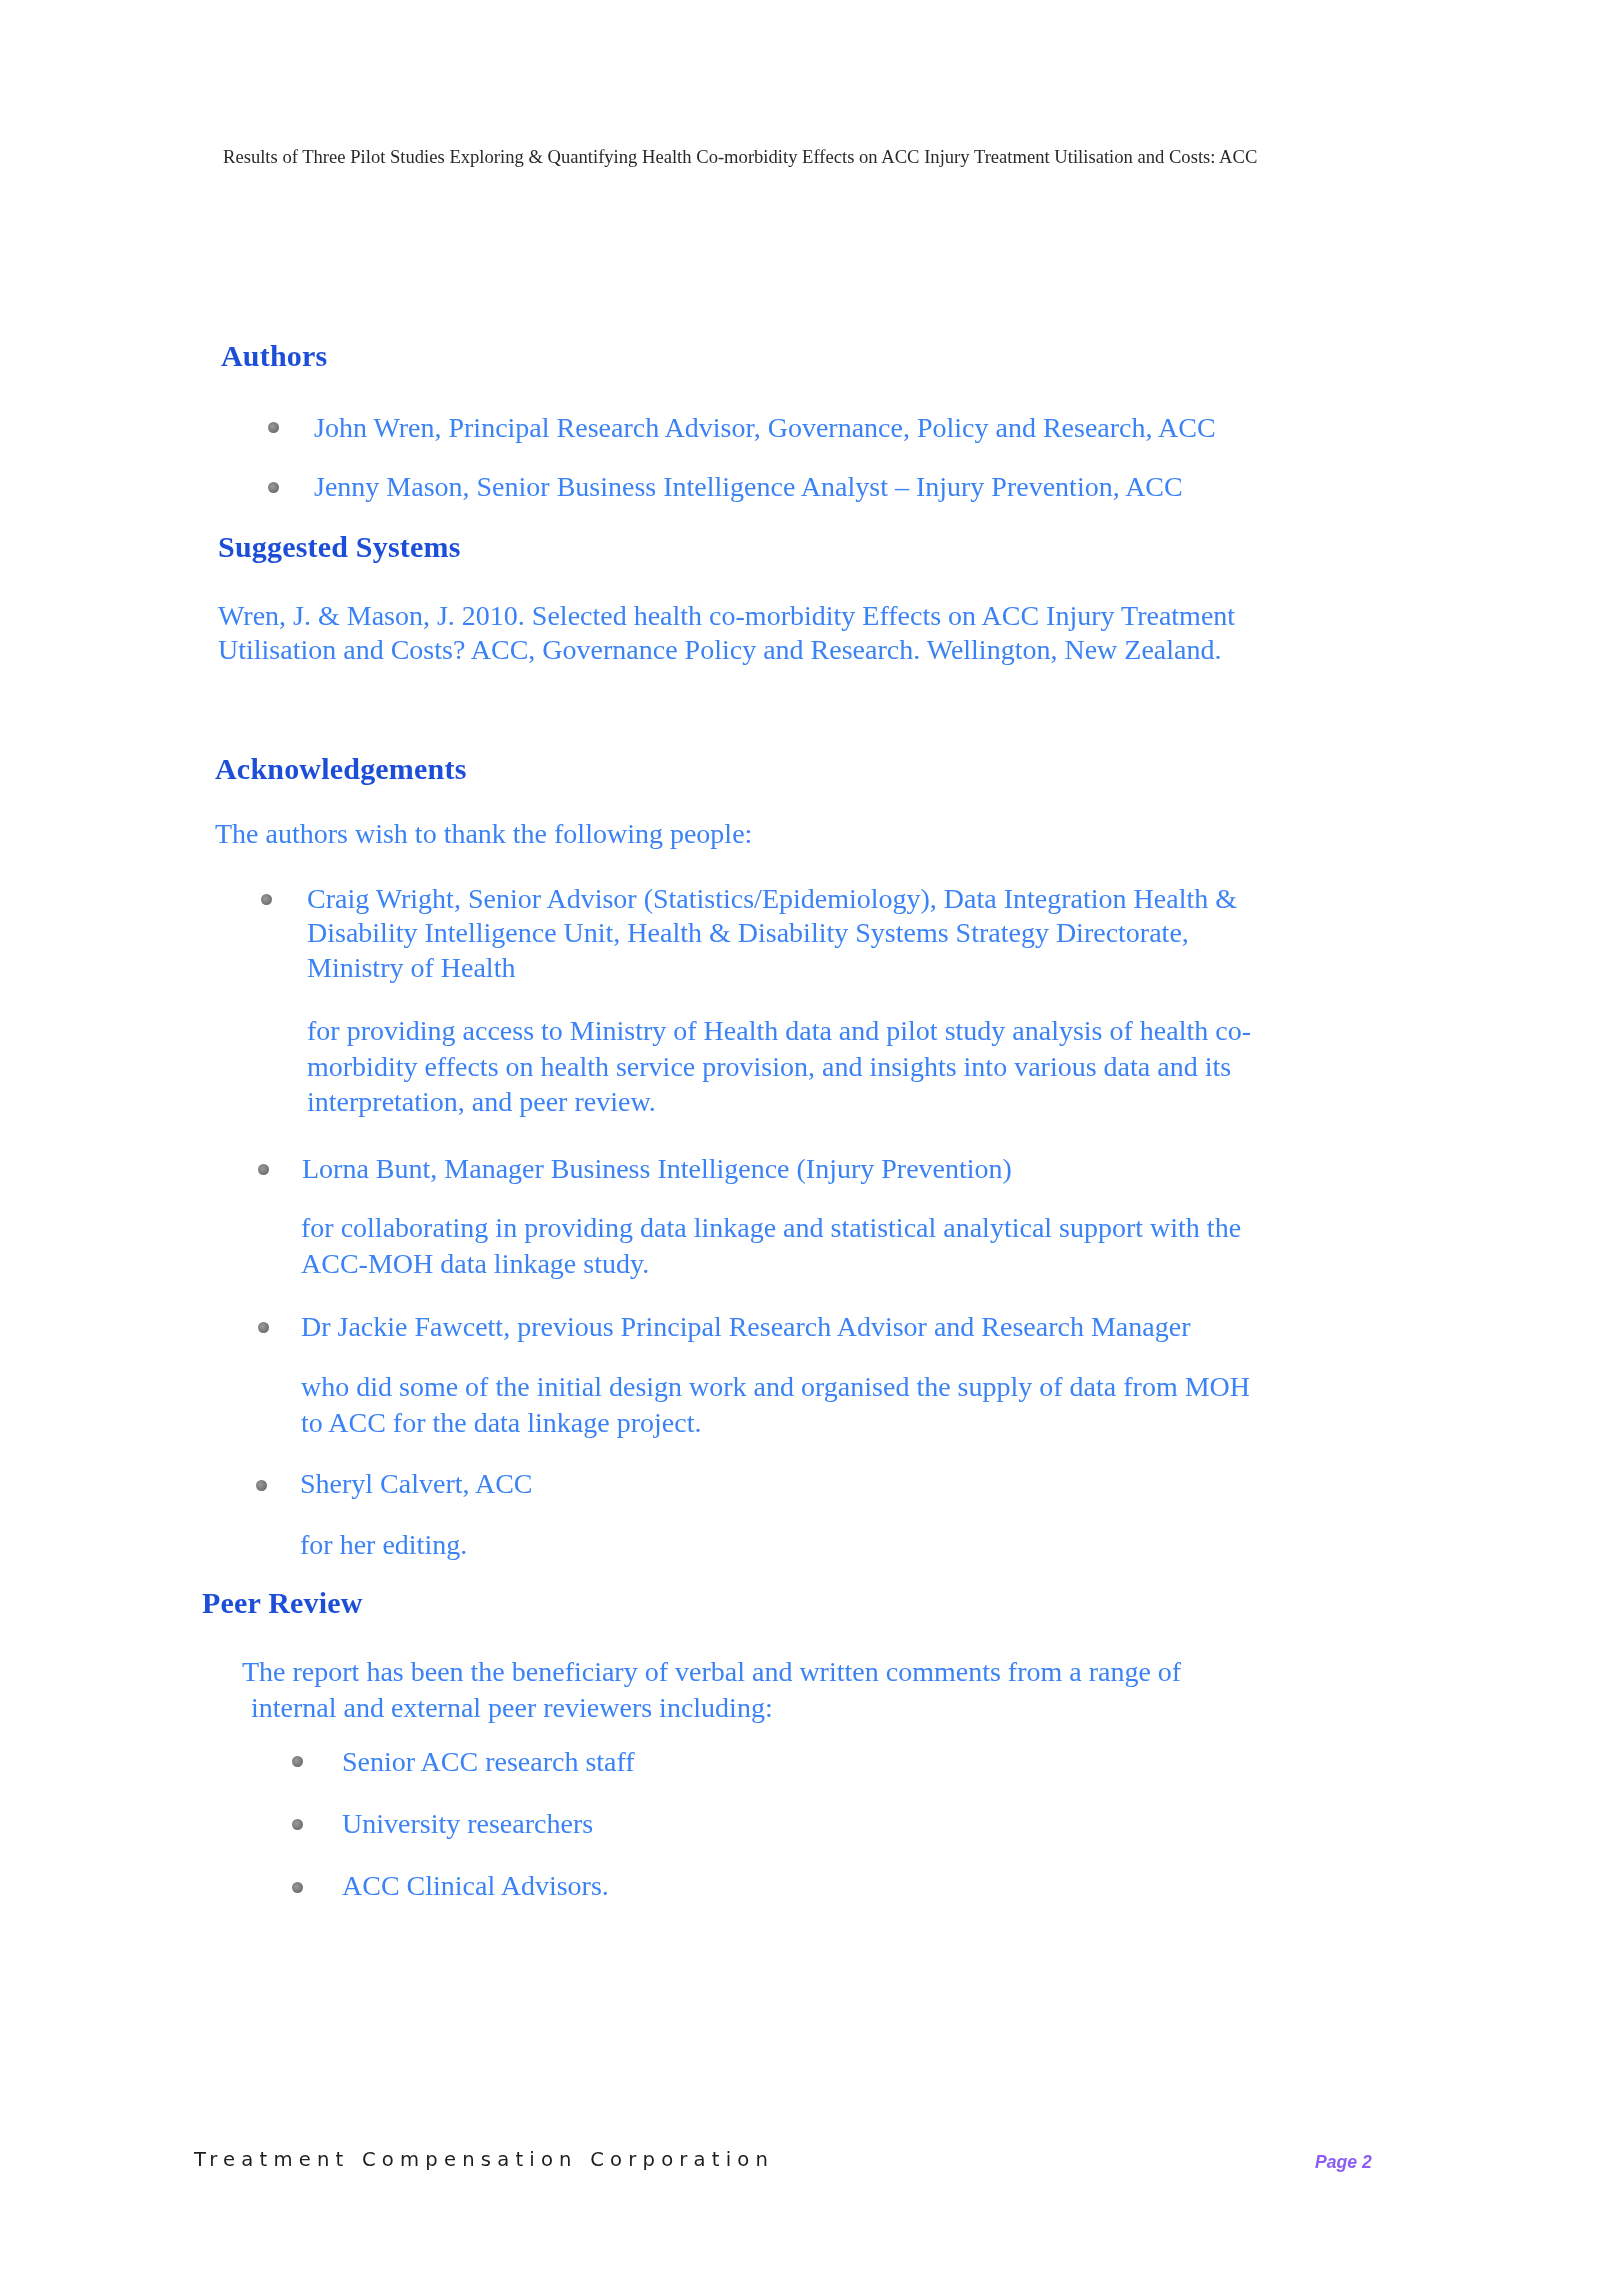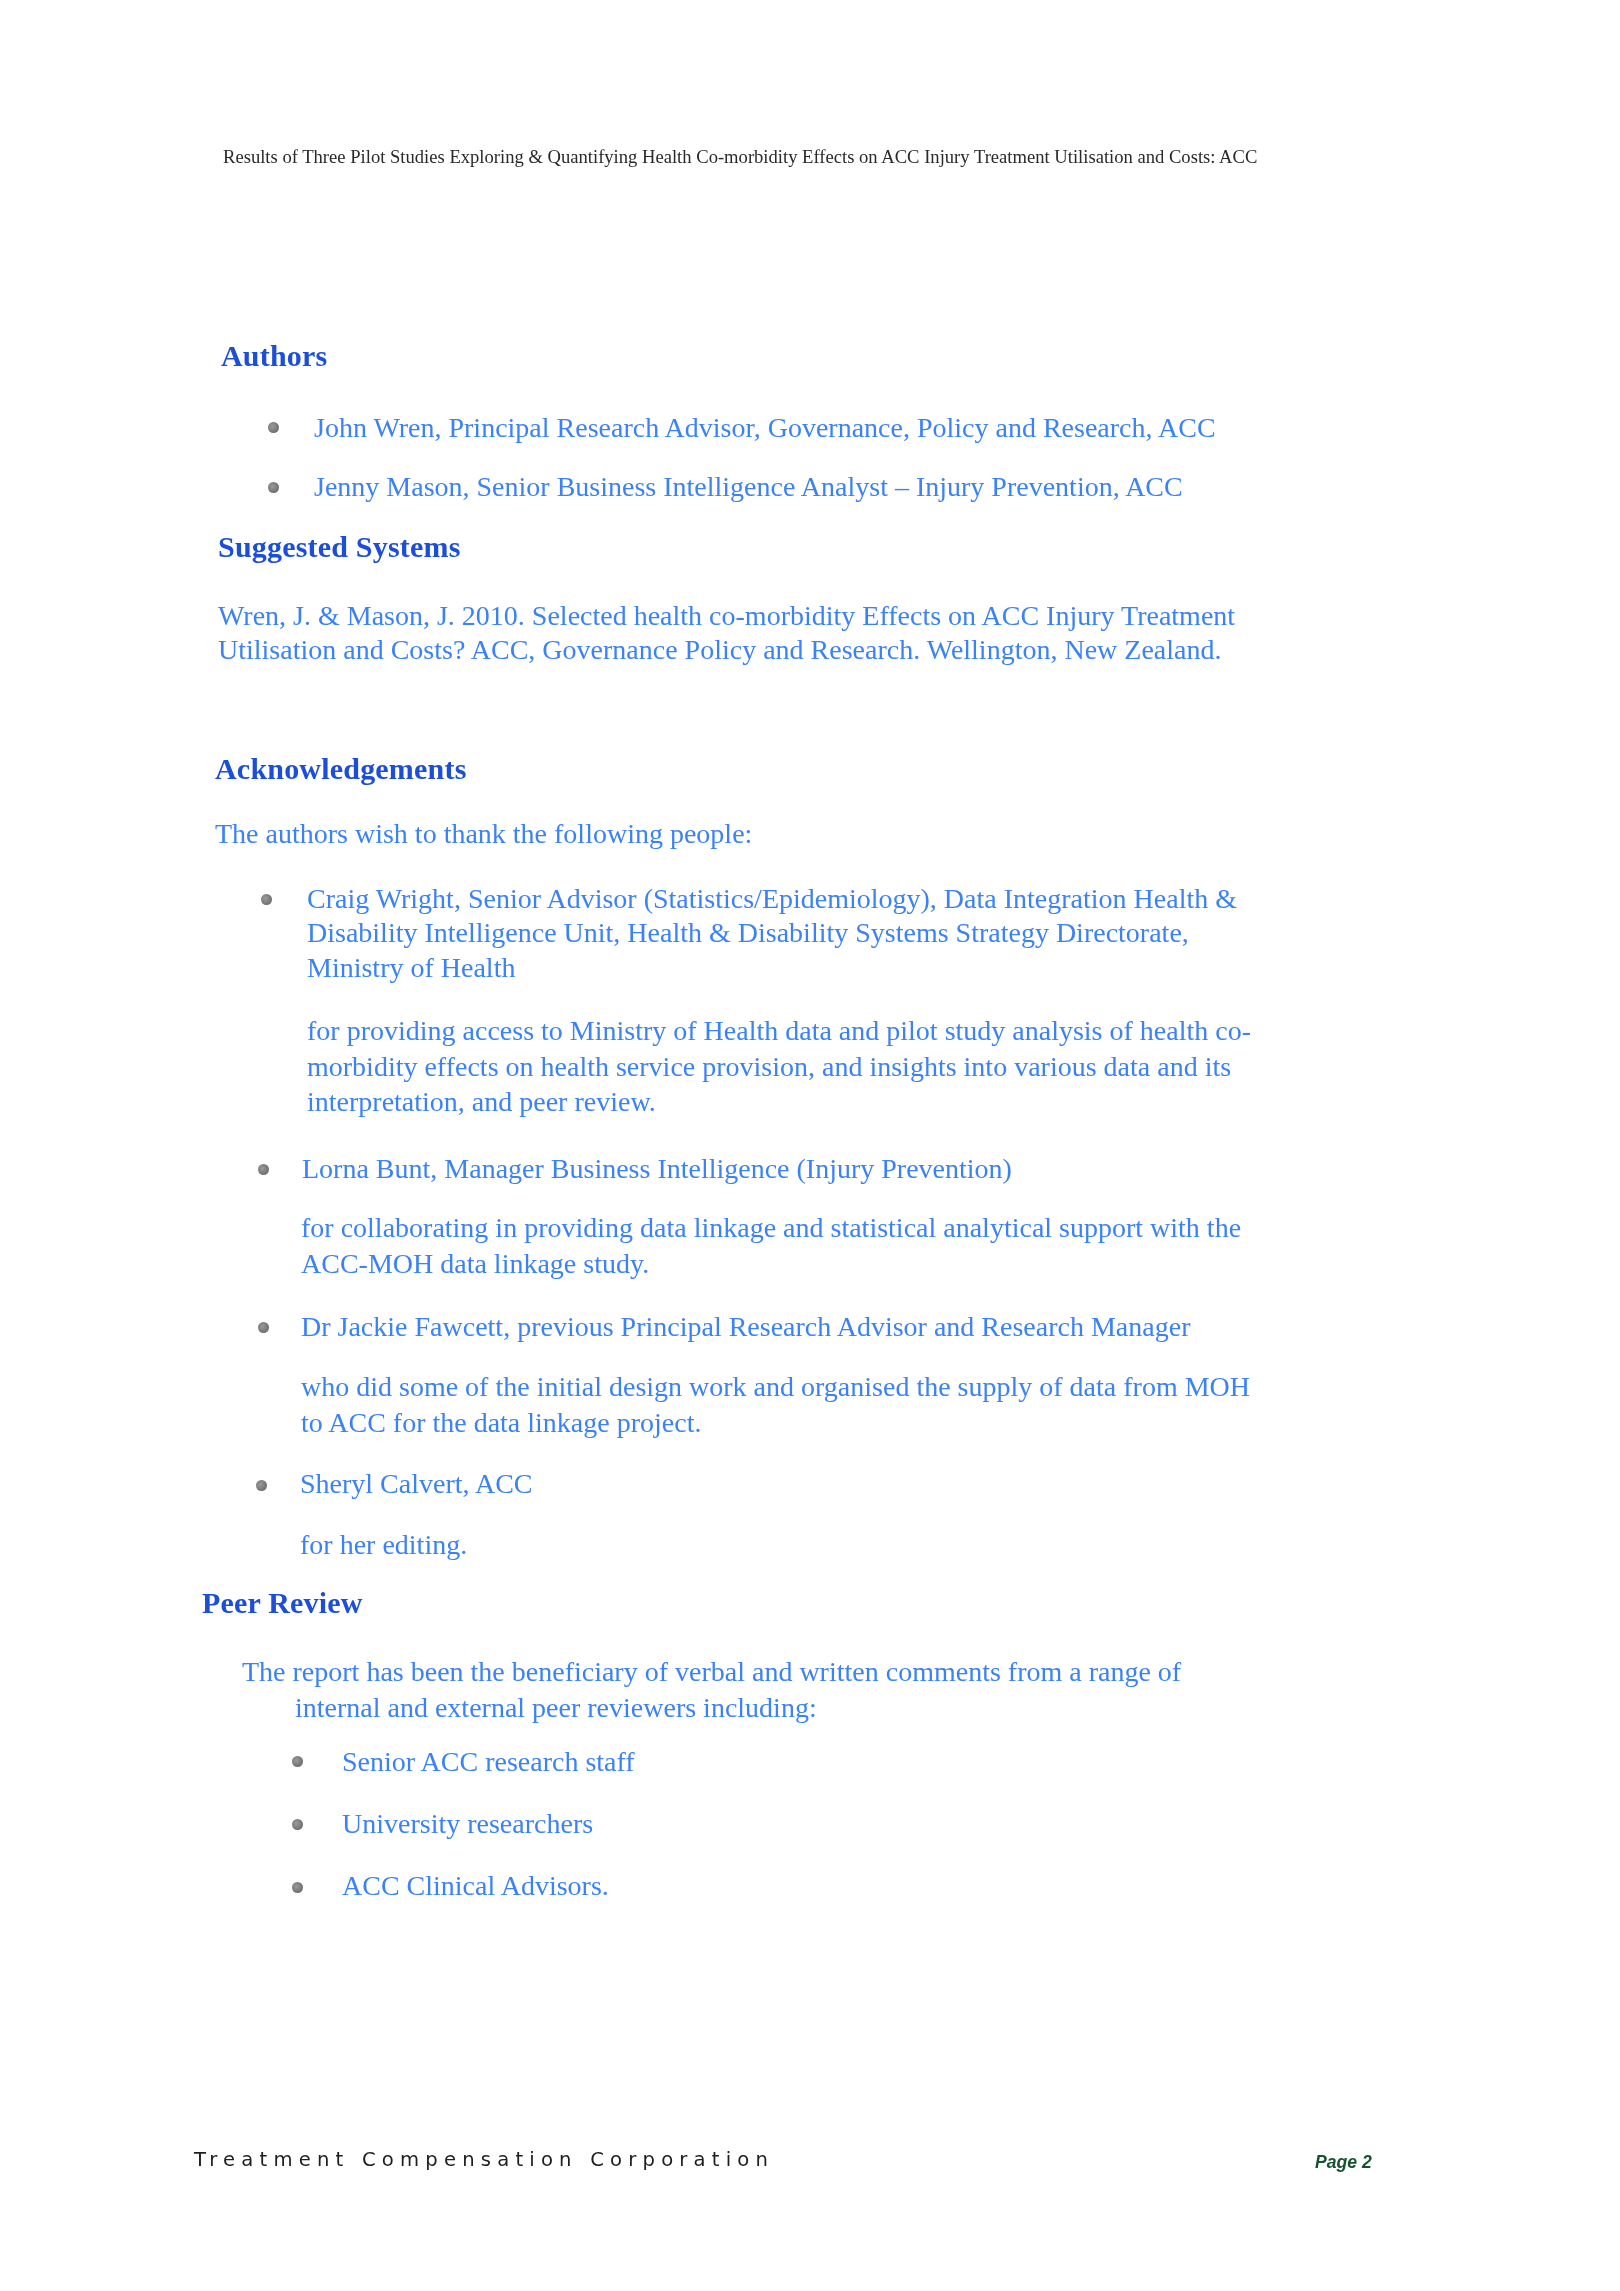--- a/index.html
+++ b/index.html
@@ -7,21 +7,21 @@
          font-family: "Liberation Serif", "DejaVu Serif", serif; color: #1a1a1a; }
   .abs { position: absolute; white-space: nowrap; }
   .running-header { left: 223px; top: 140px; font-size: 18.6px; line-height: 33px; color: #2a2a2a; }
   .h { font-weight: bold; font-size: 30px; color: #1d4ed8; letter-spacing: 0.2px; }
   .body { font-size: 28px; line-height: 33px; color: #3b82f6; }
   .bullet { position: absolute; width: 10.8px; height: 10.8px; border-radius: 50%;
             background: radial-gradient(circle at 40% 40%, #9a9a9a, #5e5e5e); }
   .footer-org { left: 194px; top: 2148px; font-family: "DejaVu Sans", sans-serif; font-size: 19.6px;
                 letter-spacing: 6.2px; color: #1e1e1e; }
   .footer-page { left: 1315px; top: 2152px; font-family: "Liberation Sans", sans-serif; font-weight: bold;
-                 font-style: italic; font-size: 17.6px; color: #14532d; }
+                 font-style: italic; font-size: 17.6px; color: #8b5cf6; }
 </style>
 </head>
 <body>
 
 <div class="abs running-header">
   <div>Results of Three Pilot Studies Exploring &amp; Quantifying Health Co-morbidity Effects on ACC Injury Treatment Utilisation and Costs: ACC</div>
 </div>
 
 <div class="abs h" style="left:221px; top:339px;">Authors</div>
 <span class="bullet" style="left:268px; top:422px;"></span>
@@ -53,21 +53,21 @@
 <div class="abs body" style="left:301px; top:1310px;">Dr Jackie Fawcett, previous Principal Research Advisor and Research Manager</div>
 <div class="abs body" style="left:301px; top:1370px;">who did some of the initial design work and organised the supply of data from MOH</div>
 <div class="abs body" style="left:301px; top:1406px;">to ACC for the data linkage project.</div>
 
 <span class="bullet" style="left:256px; top:1480px;"></span>
 <div class="abs body" style="left:300px; top:1467px;">Sheryl Calvert, ACC</div>
 <div class="abs body" style="left:300px; top:1528px;">for her editing.</div>
 
 <div class="abs h" style="left:202px; top:1586px;">Peer Review</div>
 <div class="abs body" style="left:242px; top:1655px;">The report has been the beneficiary of verbal and written comments from a range of</div>
-<div class="abs body" style="left:251px; top:1691px;margin-left:44px;">internal and external peer reviewers including:</div>
+<div class="abs body" style="left:251px; top:1691px;">internal and external peer reviewers including:</div>
 
 <span class="bullet" style="left:292px; top:1756px;"></span>
 <div class="abs body" style="left:342px; top:1745px;">Senior ACC research staff</div>
 <span class="bullet" style="left:292px; top:1819px;"></span>
 <div class="abs body" style="left:342px; top:1807px;">University researchers</div>
 <span class="bullet" style="left:292px; top:1882px;"></span>
 <div class="abs body" style="left:342px; top:1869px;">ACC Clinical Advisors.</div>
 
 <div class="abs footer-org">Treatment Compensation Corporation</div>
 <div class="abs footer-page">Page 2</div>

